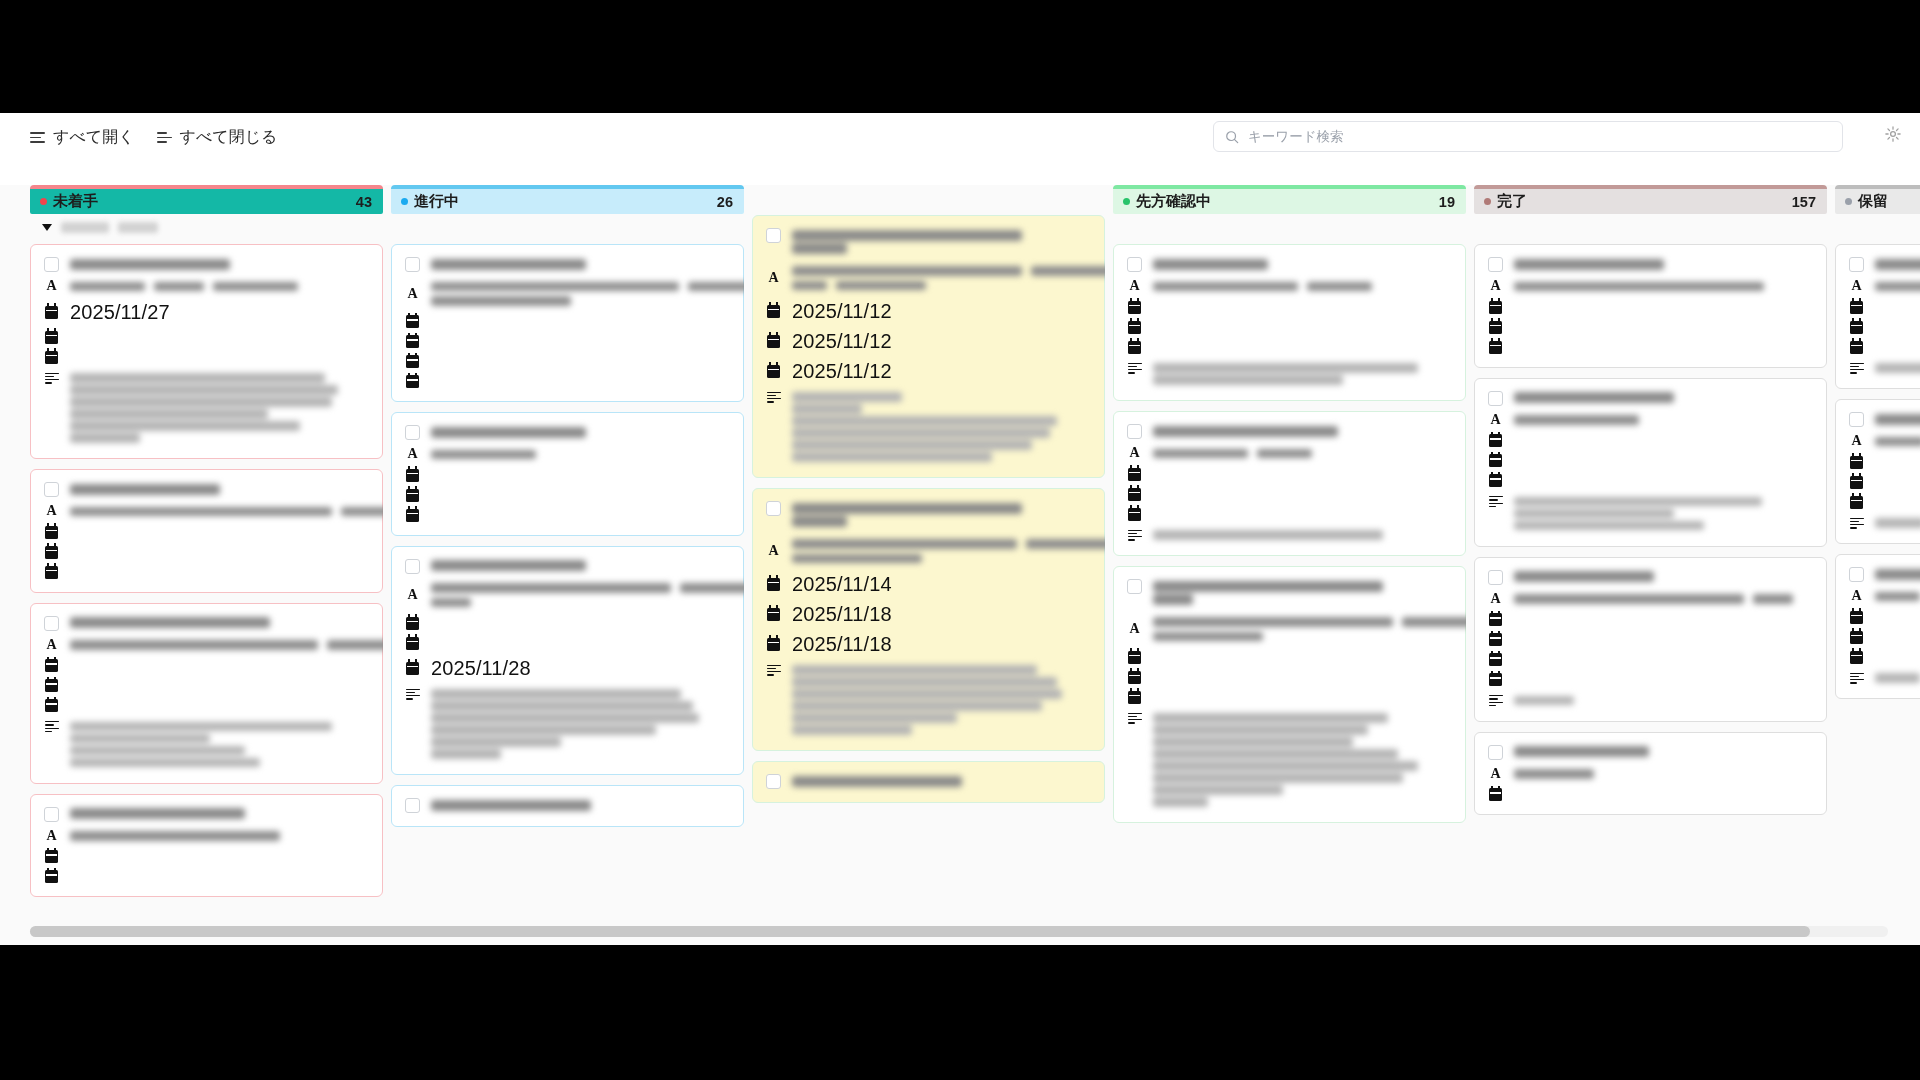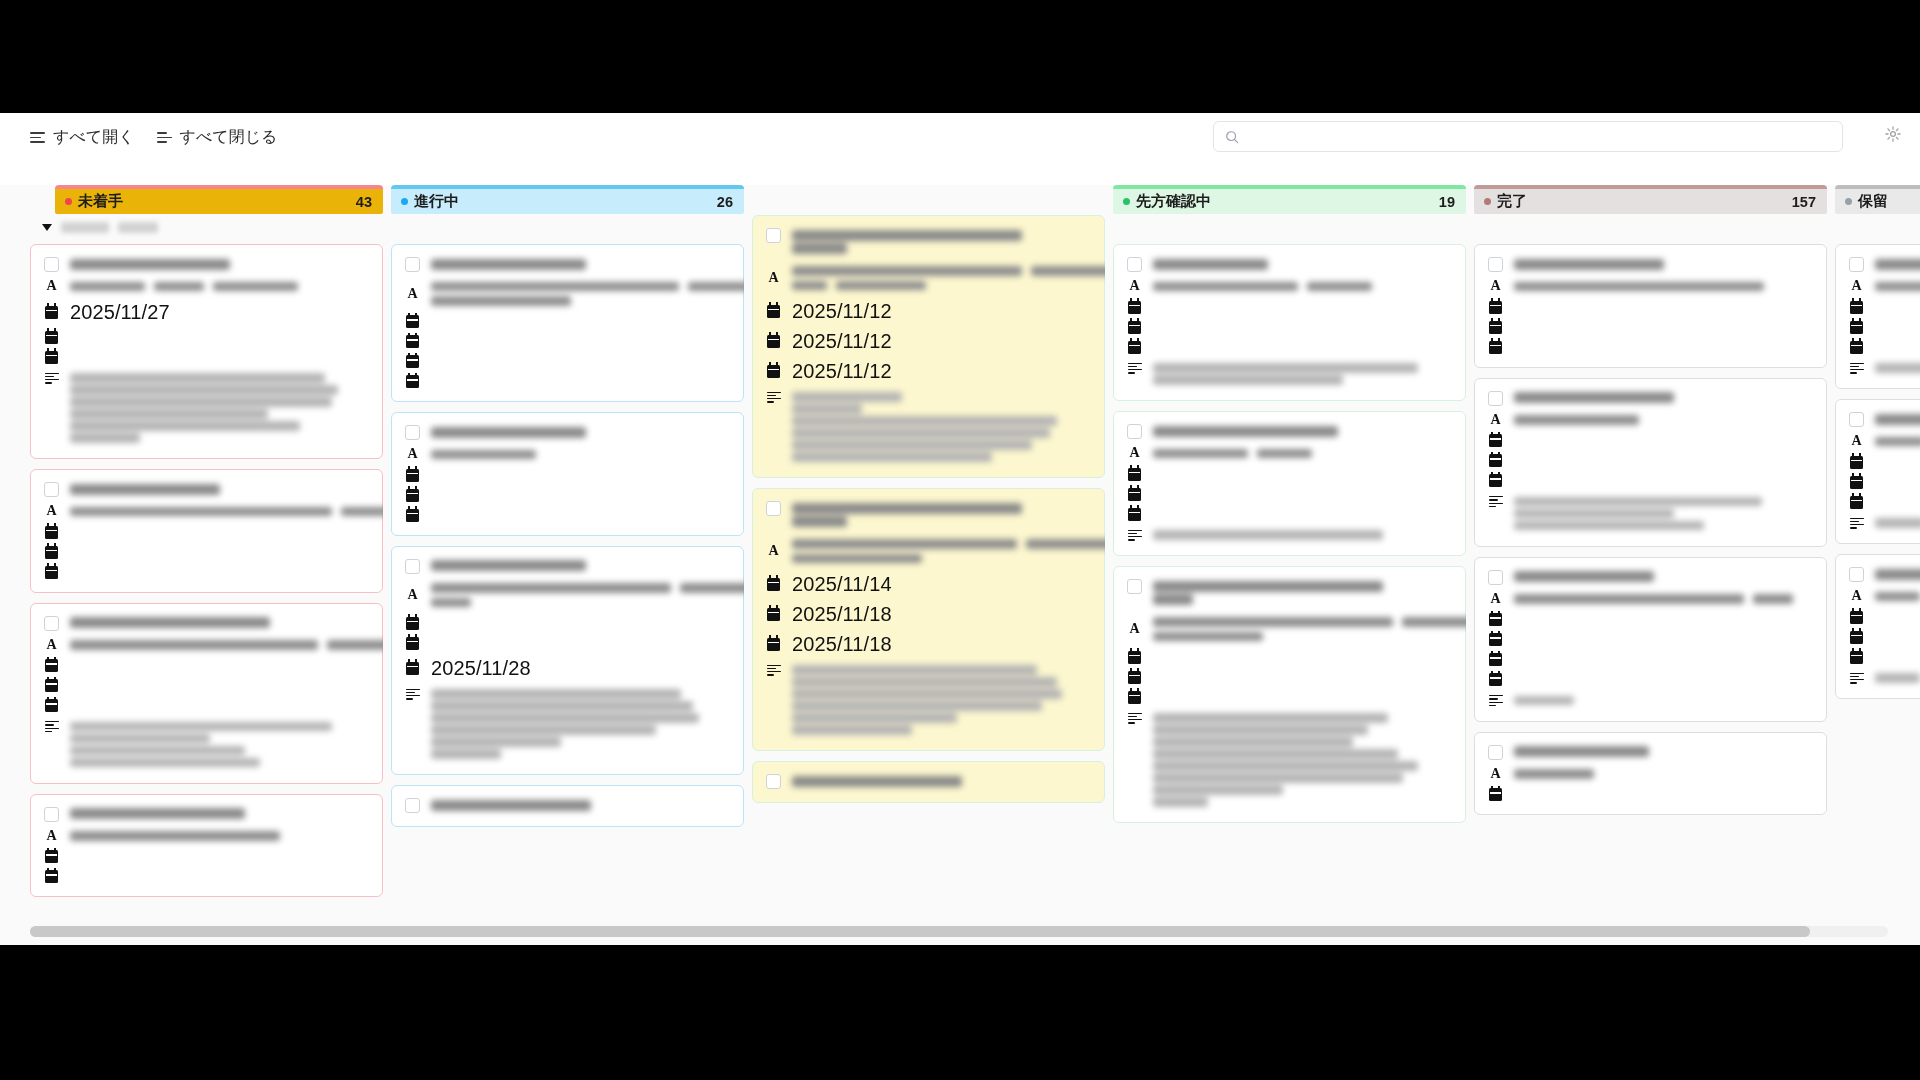--- a/index.html
+++ b/index.html
@@ -180,35 +180,36 @@
           </span>
         <span>すべて閉じる</span>
       </div>
     </div>
 
     <div class="search-wrap">
       <svg class="svg-ico" width="14" height="14" viewBox="0 0 16 16">
         <circle cx="7" cy="7" r="5" fill="none" stroke="#9aa0aa" stroke-width="1.4"></circle>
         <line x1="10.7" y1="10.7" x2="14.5" y2="14.5" stroke="#9aa0aa" stroke-width="1.4" stroke-linecap="round"></line>
       </svg>
+      <input class="search-input" type="text" placeholder="キーワード検索" style="">
     </div>
 
 
     <div class="gear-btn">
       <svg width="18" height="18" viewBox="0 0 24 24">
         <circle cx="12" cy="12" r="3.2" fill="none" stroke="#555" stroke-width="1.7"></circle>
         <path d="M12 2.5v3M12 18.5v3M2.5 12h3M18.5 12h3M5.2 5.2l2.1 2.1M16.7 16.7l2.1 2.1M18.8 5.2l-2.1 2.1M7.3 16.7l-2.1 2.1" stroke="#555" stroke-width="1.7" stroke-linecap="round"></path>
       </svg>
     </div>
   </div>
 
   <div class="board-scroll">
     <div class="board" id="board">
         <div class="column">
-          <div class="col-head" style="background: #eab308; border-top-color: rgb(245, 134, 140); margin-left: 25px;">
+          <div class="col-head" style="background: #14b8a6; border-top-color: rgb(245, 134, 140);">
             <span class="dot" style="background:#f0454c"></span>
             <span>未着手</span>
             <span class="count">43</span>
           </div>
           <div class="group-row">
             <span class="tri"></span>
             <span class="blur-chip" style="width:48px"></span>
             <span class="blur-chip" style="width:40px"></span>
           </div>
           <div class="cards">

